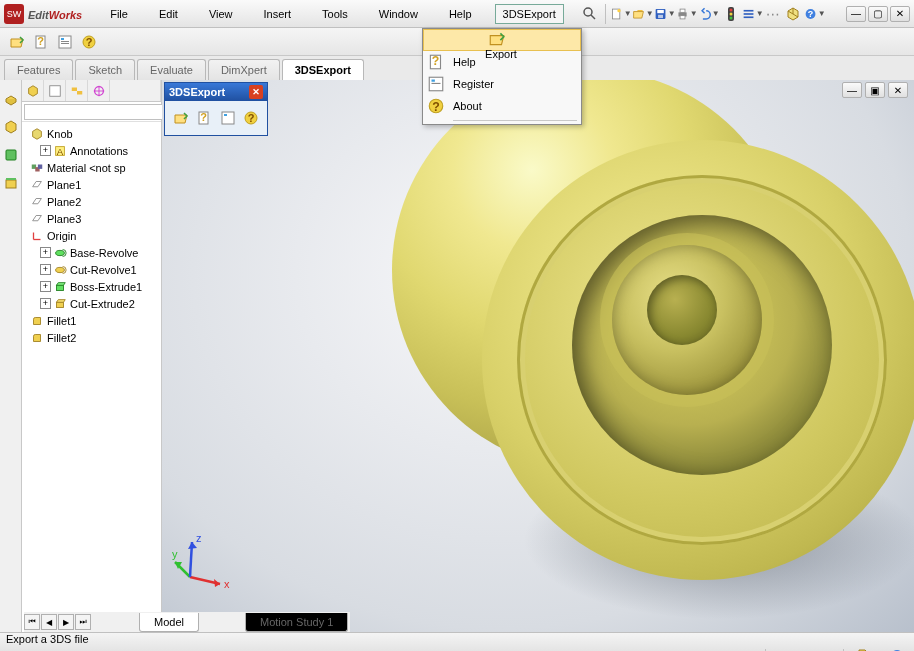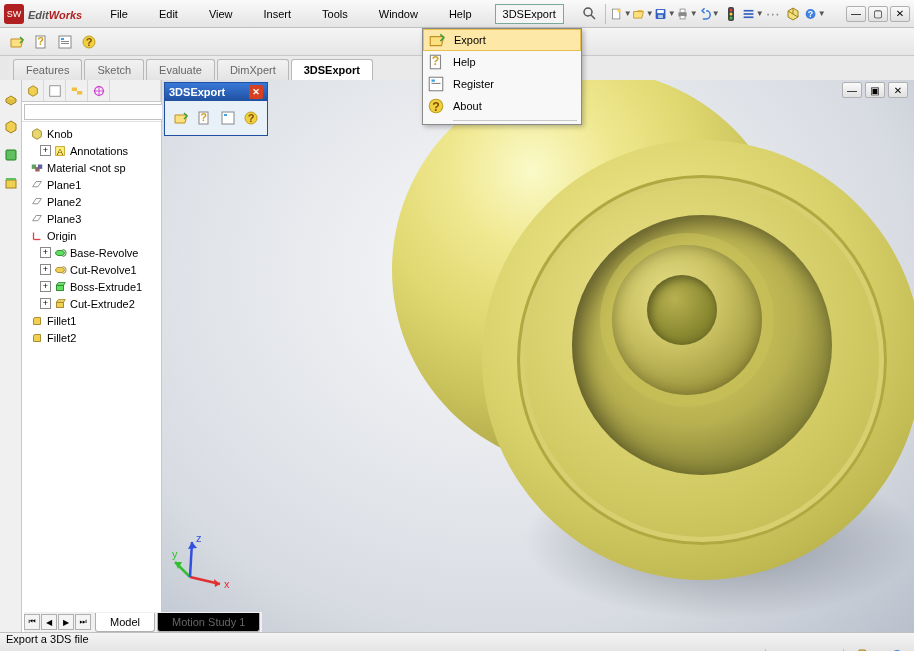--- a/index.html
+++ b/index.html
@@ -18,21 +18,21 @@
 .tb-icn { width: 22px; height: 22px; display: flex; align-items: center; justify-content: center; cursor: pointer; border-radius: 2px; }
 .tb-icn svg { width: 16px; height: 16px; }
 .drop-arr { font-size: 8px; color: #555; margin-left: 1px; }
 .win-controls { margin-left: auto; display: flex; gap: 2px; }
 .win-btn { width: 20px; height: 16px; border: 1px solid #b0b0b0; background: linear-gradient(#fafafa,#e0e0e0); border-radius: 2px; display: flex; align-items: center; justify-content: center; font-size: 10px; }
 
 
 .toolbar2 { height: 28px; background: linear-gradient(#f5f5f5,#e6e6e6); display: flex; align-items: center; padding: 0 6px; gap: 2px; border-bottom: 1px solid #c8c8c8; }
 
 
-.cm-tabs { height: 24px; background: #eaeaea; display: flex; align-items: flex-end; padding-left: 4px; margin-left: 9px; }
+.cm-tabs { height: 24px; background: #eaeaea; display: flex; align-items: flex-end; padding-left: 4px; }
 .cm-tab { padding: 4px 12px; border: 1px solid #b8b8b8; border-bottom: none; background: linear-gradient(#f2f2f2,#e4e4e4); margin-right: 2px; border-radius: 3px 3px 0 0; cursor: pointer; color: #666; }
 .cm-tab.active { background: #fff; font-weight: bold; color: #000; }
 
 
 .workspace { display: flex; height: 552px; position: relative; }
 
 
 .left-rail { width: 22px; background: #f0f0f0; border-right: 1px solid #c8c8c8; padding-top: 8px; display: flex; flex-direction: column; align-items: center; gap: 6px; }
 
 
@@ -68,29 +68,29 @@
 
 .triad { position: absolute; left: 8px; bottom: 40px; width: 70px; height: 60px; }
 
 
 .vp-icons { position: absolute; top: 3px; left: 280px; right: 10px; display: flex; align-items: center; gap: 3px; }
 .vp-right-icons { position: absolute; top: 2px; right: 6px; display: flex; gap: 3px; }
 
 
 .dropdown { position: absolute; left: 422px; top: 28px; width: 160px; background: #f8f8f8; border: 1px solid #8a8a8a; box-shadow: 2px 2px 5px rgba(0,0,0,0.25); z-index: 100; }
 .dd-item { display: flex; align-items: center; height: 22px; padding: 0 6px 0 4px; cursor: pointer; }
-.dd-item.hl { background: #fde8a8; border: 1px solid #e8c050; margin: 0; }
+.dd-item.hl { background: #fde8a8; border: 1px solid #e8c050; margin: 0; flex-direction: column; }
 .dd-icn { width: 18px; height: 18px; margin-right: 8px; flex-shrink: 0; }
 .dd-sep { height: 1px; background: #c8c8c8; margin: 3px 4px 3px 30px; }
 
 
 .bottom-tabs { position: absolute; bottom: 19px; left: 24px; height: 20px; display: flex; align-items: center; background: #f0f0f0; }
 .bt-nav { display: flex; gap: 1px; margin-right: 4px; }
 .bt-nav-btn { width: 16px; height: 16px; border: 1px solid #b0b0b0; background: #f4f4f4; display: flex; align-items: center; justify-content: center; font-size: 8px; cursor: pointer; }
-.bt-tab { padding: 3px 14px; border: 1px solid #b0b0b0; background: #fff; margin-right: 2px; cursor: pointer; border-radius: 0 0 3px 3px; border-top: none; }
+.bt-tab { padding: 3px 14px; border: 1px solid #b0b0b0; background: #fff; margin-right: 2px; cursor: pointer; border-radius: 0 0 3px 3px; border-top: none; margin-left: 44px; }
 .bt-tab.inactive { background: #000000; color: #666; }
 
 
 .status-bar { position: absolute; bottom: 0; left: 0; right: 0; height: 19px; background: linear-gradient(#f4f4f4,#e4e4e4); border-top: 1px solid #c0c0c0; display: flex; align-items: flex-start; padding: 0 6px; flex-direction: column; }
 .status-right { margin-left: auto; display: flex; align-items: center; gap: 10px; }
 .status-sep { width: 1px; height: 14px; background: #c0c0c0; }
 </style>
 </head>
 <body>
 

